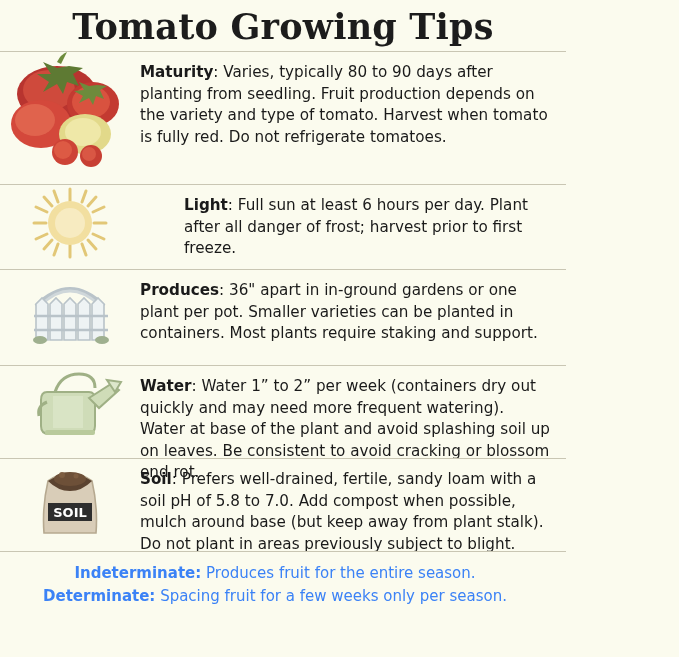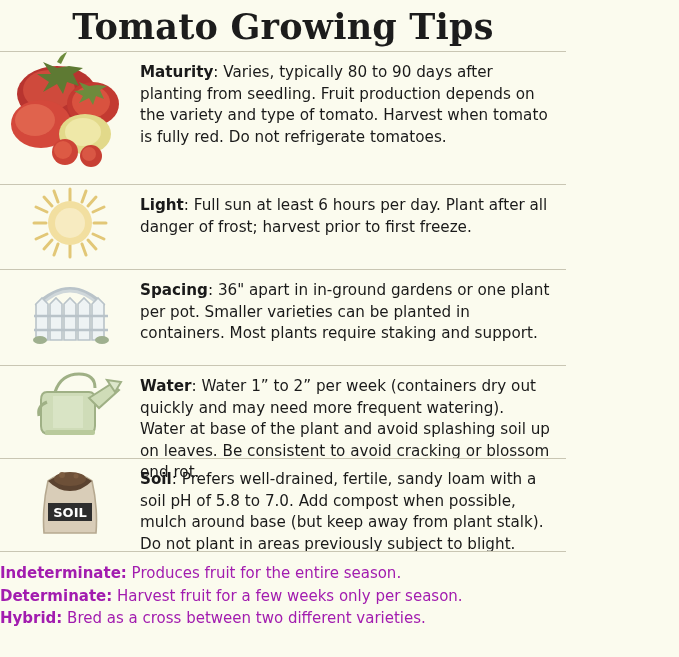--- a/index.html
+++ b/index.html
@@ -61,27 +61,28 @@
     line-height: 1.42;
     color: #1a1a1a;
   }
   .tip b {
     font-weight: 700;
   }
   .terms-line {
     font-family: "DejaVu Sans", sans-serif;
     font-size: 15px;
     line-height: 1.5;
-    color: #a21caf;
+    color: #3b82f6;
+    text-align: center;
   }
   .terms-line b { font-weight: 700; }
 
   
   .r-maturity { height: 133px; }
-  .r-light { height: 85px; }
+  .r-light { height: 85px; gap: 44px; }
   .r-spacing { height: 88px; }
   .r-water { height: 93px; margin-top: 8px; }
   .r-soil { height: 93px; }
   .r-terms { height: 100px; }
 
   .icon-svg { display: block; }
 </style>
 </head>
 <body>
 
@@ -166,21 +167,21 @@
             <line x1="14" y1="46" x2="88" y2="46"></line>
             <line x1="14" y1="60" x2="88" y2="60"></line>
           </g>
           <g fill="#9fb08f">
             <ellipse cx="20" cy="70" rx="7" ry="4"></ellipse>
             <ellipse cx="82" cy="70" rx="7" ry="4"></ellipse>
           </g>
         </svg>
       </div>
       <div class="text-cell">
-        <div class="tip"><b>Spacing</b><span>: 36" apart in in-ground gardens or one plant per pot. Smaller varieties can be planted in containers. Most plants require staking and support.</span></div>
+        <div class="tip"><b>Produces</b><span>: 36" apart in in-ground gardens or one plant per pot. Smaller varieties can be planted in containers. Most plants require staking and support.</span></div>
       </div>
     </div>
 
     <div class="row r-water">
       <div class="icon-cell">
         <svg class="icon-svg" width="110" height="76" viewBox="0 0 110 76">
           <path d="M32 26 h42 q6 0 6 8 v26 q0 8 -8 8 h-38 q-8 0 -8 -8 v-26 q0 -8 6 -8 z" fill="#cfdcb8" stroke="#9fb085" stroke-width="2"></path>
           <path d="M38 30 h30 v32 h-30 z" fill="#dde7cb" opacity="0.7"></path>
           <path d="M74 32 l22 -14 l8 6 l-20 18 z" fill="#cfdcb8" stroke="#9fb085" stroke-width="2"></path>
           <path d="M92 14 l14 2 l-6 10 z" fill="#dde7cb" stroke="#9fb085" stroke-width="2"></path>
@@ -207,19 +208,18 @@
         </svg>
       </div>
       <div class="text-cell">
         <div class="tip"><b>Soil</b><span>: Prefers well-drained, fertile, sandy loam with a soil pH of 5.8 to 7.0. Add compost when possible, mulch around base (but keep away from plant stalk).  Do not plant in areas previously subject to blight.</span></div>
       </div>
     </div>
 
     <div class="row r-terms">
       <div class="text-cell">
         <div class="terms-line"><b>Indeterminate:</b><span> Produces fruit for the entire season.</span></div>
-        <div class="terms-line"><b>Determinate:</b><span> Harvest fruit for a few weeks only per season.</span></div>
-        <div class="terms-line"><b>Hybrid:</b><span> Bred as a cross between two different varieties.</span></div>
+        <div class="terms-line"><b>Determinate:</b><span> Spacing fruit for a few weeks only per season.</span></div>
       </div>
     </div>
 
   </div>
 </div>
 
 </body></html>

